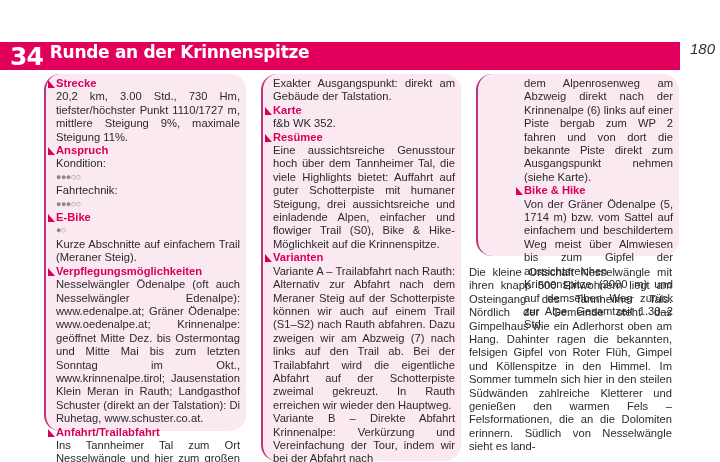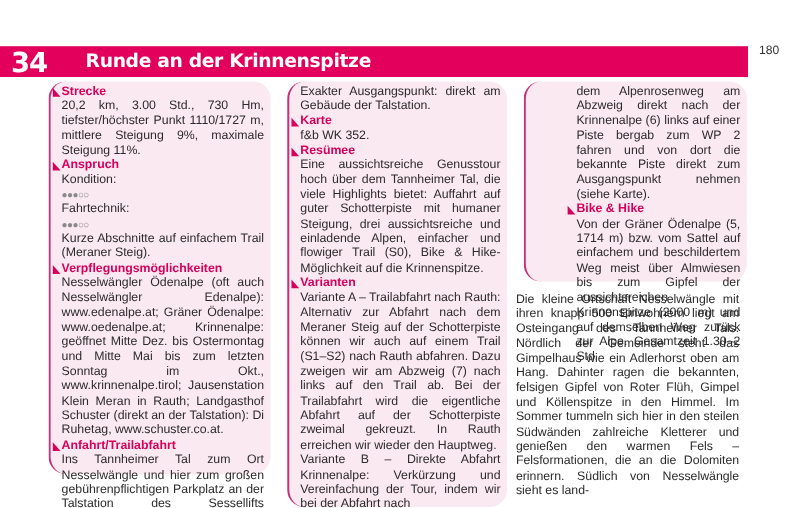--- a/index.html
+++ b/index.html
@@ -2,32 +2,32 @@
 <html><head>
 <meta charset="utf-8">
 <style>
   html, body { margin: 0; padding: 0; }
   body {
     width: 720px; height: 462px; background: #ffffff; position: relative; overflow: hidden;
     font-family: "Liberation Sans", sans-serif; color: #2a2a2a;
   }
   .title-bar {
     position: absolute; left: 0; top: 42px; width: 680px; height: 28px;
-    background: #e2005c; display: flex; align-items: center; gap: 28px;
+    background: #e2005c; display: flex; align-items: flex-start;
   }
   .tour-num {
     color: #fff; font-weight: bold; font-size: 25px; margin-left: 10px; letter-spacing: -1px;
     font-family: "DejaVu Sans", sans-serif;
   }
   .tour-title {
     color: #fff; font-weight: bold; font-size: 17px; margin-left: 7px;
     font-family: "DejaVu Sans", sans-serif; letter-spacing: -0.3px;
   }
   .page-num {
-    position: absolute; left: 690px; top: 40px; font-size: 11px; color: #333;
+    position: absolute; left: 690px; top: 40px; font-size: 15px; color: #333; font-style: italic;
   }
   .col {
     position: absolute; background: #fbe9f1; border-left: 2px solid #c0347a;
     box-sizing: border-box; padding: 3px 6px 0 10px;
     font-size: 11.2px; line-height: 13.4px; border-radius: 16px;
   }
   .col1 { left: 44px; top: 74px; width: 202px; height: 357px; }
   .col2 { left: 261px; top: 74px; width: 200px; height: 387px; }
   .col3 { left: 476px; top: 74px; width: 203px; height: 182px; padding-left: 46px; }
   .sec-h {
@@ -63,20 +63,24 @@
   <span class="sec-h">Anspruch</span>
   <div class="rating-row">
     <span class="rating-label">Kondition:</span>
     <span class="dots">●●●○○</span>
   </div>
   <div class="rating-row">
     <span class="rating-label">Fahrtechnik:</span>
     <span class="dots">●●●○○</span>
   </div>
 
+  <div class="rating-row">
+    <span class="sec-h rating-label">E-Bike</span>
+    <span class="dots">●○</span>
+  </div>
   <span class="txt">Kurze Abschnitte auf einfachem Trail (Meraner Steig).</span>
 
   <span class="sec-h">Verpflegungsmöglichkeiten</span>
   <span class="txt">Nesselwängler Ödenalpe (oft auch Nesselwängler Edenalpe): www.edenalpe.at; Gräner Ödenalpe: www.oedenalpe.at; Krinnenalpe: geöffnet Mitte Dez. bis Ostermontag und Mitte Mai bis zum letzten Sonntag im Okt., www.krinnenalpe.tirol; Jausenstation Klein Meran in Rauth; Landgasthof Schuster (direkt an der Talstation): Di Ruhetag, www.schuster.co.at.</span>
 
   <span class="sec-h">Anfahrt/Trailabfahrt</span>
   <span class="txt">Ins Tannheimer Tal zum Ort Nesselwängle und hier zum großen gebührenpflichtigen Parkplatz an der Talstation des Sessellifts Krinnenalpe, Schild »Ski- und Wandergebiet Krinnenalpe«.</span>
 </div>
 
 <div class="col col2">

